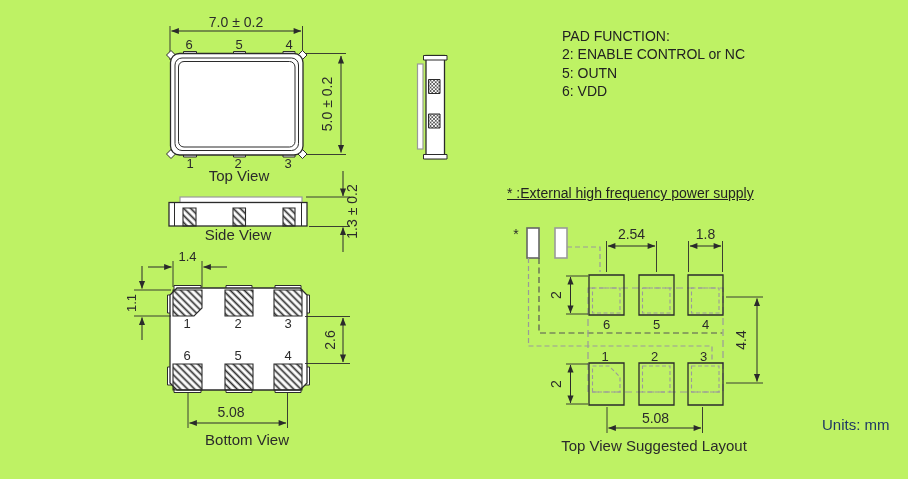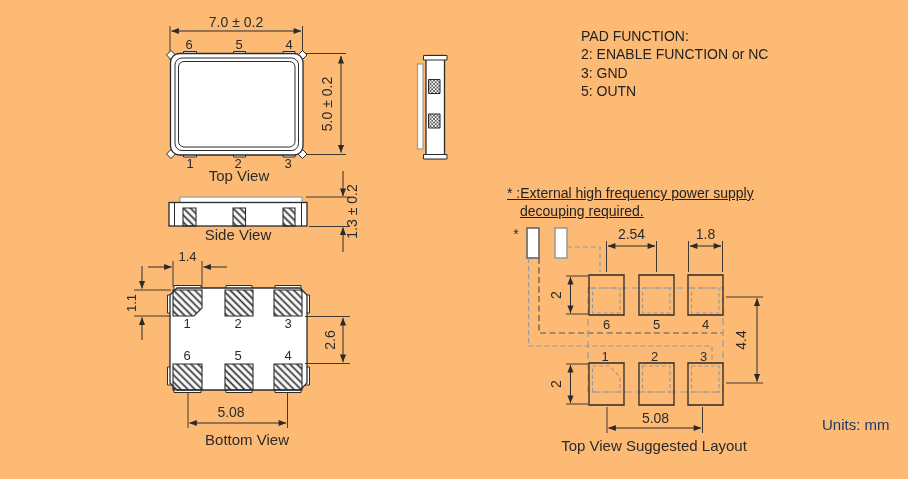--- a/index.html
+++ b/index.html
@@ -1,36 +1,36 @@
 <!DOCTYPE html>
 <html style="--line: #2b2b2b; --gray: #9a9a9a; --units_blue: #1f3864;"><head>
 <meta charset="utf-8">
 <style>
   html,body{margin:0;padding:0;background:#fff;}
-  .canvas{position:relative;width:908px;height:479px;background:#fdba74;overflow:hidden;}
+  .canvas{position:relative;width:908px;height:479px;background:#bef264;overflow:hidden;}
   svg{position:absolute;left:0;top:0;}
   
   .ln{stroke:var(--line);fill:none;stroke-width:1.3;}
   .lnf{stroke:var(--line);fill:#fff;stroke-width:1.3;}
   .thin{stroke-width:1;}
   .ext{stroke:var(--line);fill:none;stroke-width:.9;}
   .dim{stroke:var(--line);fill:none;stroke-width:1;}
   .hat{fill:url(#hatch);stroke:var(--line);stroke-width:1.1;}
   .xh{fill:url(#xhatch);stroke:var(--line);stroke-width:1;}
   .grayln{stroke:var(--gray);fill:#fff;stroke-width:1.2;}
   .cap1{stroke:#666;fill:#fff;stroke-width:1.6;}
   .cap2{stroke:var(--gray);fill:#fff;stroke-width:1.6;}
   .trace-gray{stroke:var(--gray);fill:none;stroke-width:1.2;stroke-dasharray:5 3;}
   .trace-dark{stroke:#555;fill:none;stroke-width:1.2;stroke-dasharray:6 3.5;}
   .pkg{stroke:var(--gray);fill:none;stroke-width:1.2;stroke-dasharray:7 4;}
   .ipad{stroke:var(--gray);fill:none;stroke-width:1.1;stroke-dasharray:4 2.5;}
   text{font-family:"Liberation Sans","DejaVu Sans",sans-serif;fill:var(--line);}.t13{font-size:13px}.t14{font-size:14px}.t15{font-size:15px}
   .mid{text-anchor:middle}
   
-  .padfn{position:absolute;left:562px;top:27px;font:14px/18.3px "Liberation Sans",sans-serif;color:#222;margin-left:19px;}
+  .padfn{position:absolute;left:562px;top:27px;font:14px/18.3px "Liberation Sans",sans-serif;color:#222;}
   .note{position:absolute;left:507px;top:185px;font:14px/17.5px "Liberation Sans",sans-serif;color:#222;text-decoration:underline;}
   .note .l2{margin-left:13px;}
   .units{position:absolute;left:822px;top:416px;font:15px "Liberation Sans",sans-serif;color:var(--units_blue);}
 </style>
 </head>
 <body>
 
 <div class="canvas">
 
 <svg width="908" height="479" viewBox="0 0 908 479">
@@ -167,25 +167,24 @@
     <path d="M607,407 V433 M702.5,407 V433" class="ext"></path>
     <line x1="608.5" y1="428" x2="701" y2="428" class="dim" marker-start="url(#ah)" marker-end="url(#ah)"></line>
     <text x="655.5" y="423" class="t14 mid">5.08</text>
 
     <text x="654" y="451" class="t15 mid">Top View Suggested Layout</text>
   </g>
 </svg>
 
   <div class="padfn">
     <div>PAD FUNCTION:</div>
-    <div>2: ENABLE FUNCTION or NC</div>
-    <div>3: GND</div>
+    <div>2: ENABLE CONTROL or NC</div>
     <div>5: OUTN</div>
+    <div>6: VDD</div>
   </div>
 
   <div class="note">
     <div>* :External high frequency power supply</div>
-    <div class="l2">decouping required.</div>
   </div>
 
   <div class="units">Units: mm</div>
 
 </div>
 
 </body></html>

